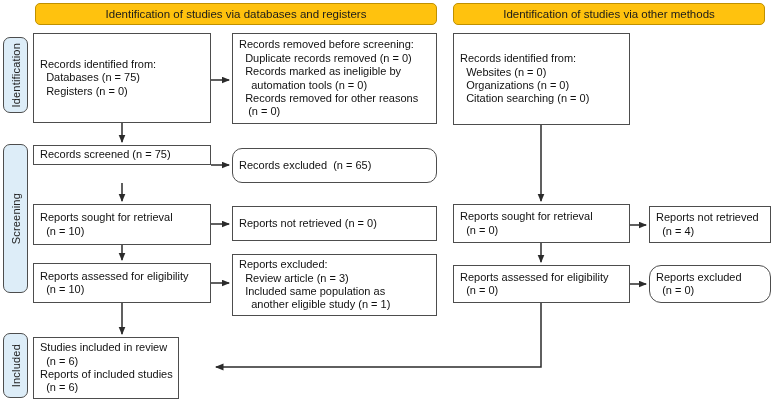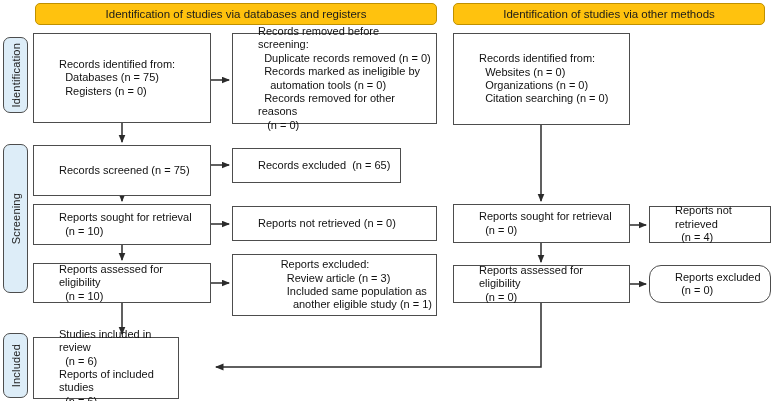--- a/index.html
+++ b/index.html
@@ -45,21 +45,21 @@
     transform:rotate(180deg);
     font-size:11px;
     color:#222;
     letter-spacing:0.2px;
   }
   .box{
     position:absolute;
     box-sizing:border-box;
     background:var(--box-fill);
     border:1.4px solid var(--box-border);
-    display:flex;align-items:center;padding-left:19px;
+    display:flex;align-items:center;
   }
   .box .txt{
     white-space:pre-wrap;
     font-size:11px;
     line-height:13.4px;
     padding:3px 4px 3px 6px;
   }
   #arrows{position:absolute;left:0;top:0;pointer-events:none;}
 </style>
 </head>
@@ -105,21 +105,21 @@
   </div>
   <div class="side" style="left:3px;top:333px;width:25px;height:65px;">
     <span>Included</span>
   </div>
 
   <div class="box" style="left:33px;top:33px;width:178px;height:90px;">
     <div class="txt">Records identified from:
   Databases (n = 75)
   Registers (n = 0)</div>
   </div>
-  <div class="box" style="left:33px;top:145px;width:178px;height:51px;">
+  <div class="box" style="left:33px;top:145px;width:178px;height:20px;">
     <div class="txt">Records screened (n = 75)</div>
   </div>
   <div class="box" style="left:33px;top:204px;width:178px;height:41px;">
     <div class="txt">Reports sought for retrieval
   (n = 10)</div>
   </div>
   <div class="box" style="left:33px;top:263px;width:178px;height:40px;">
     <div class="txt">Reports assessed for eligibility
   (n = 10)</div>
   </div>
@@ -131,27 +131,27 @@
   </div>
 
   <div class="box" style="left:232px;top:33px;width:205px;height:91px;">
     <div class="txt">Records removed before screening:
   Duplicate records removed (n = 0)
   Records marked as ineligible by
     automation tools (n = 0)
   Records removed for other reasons
    (n = 0)</div>
   </div>
-  <div class="box" style="left:232px;top:148px;width:169px;height:35px;">
+  <div class="box" style="left:232px;top:148px;width:205px;height:35px;border-radius:10px;">
     <div class="txt">Records excluded  (n = 65)</div>
   </div>
   <div class="box" style="left:232px;top:206px;width:205px;height:35px;">
     <div class="txt">Reports not retrieved (n = 0)</div>
   </div>
-  <div class="box" style="left:232px;top:254px;width:205px;height:62px;justify-content:flex-end;">
+  <div class="box" style="left:232px;top:254px;width:205px;height:62px;">
     <div class="txt">Reports excluded:
   Review article (n = 3)
   Included same population as
     another eligible study (n = 1)</div>
   </div>
 
   <div class="box" style="left:453px;top:33px;width:177px;height:92px;">
     <div class="txt">Records identified from:
   Websites (n = 0)
   Organizations (n = 0)

